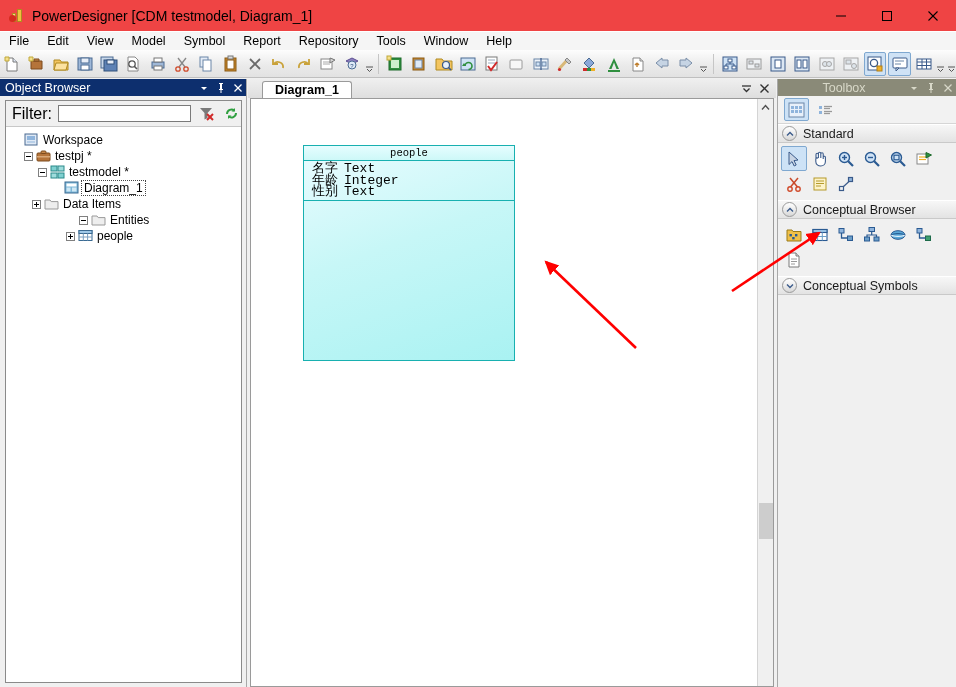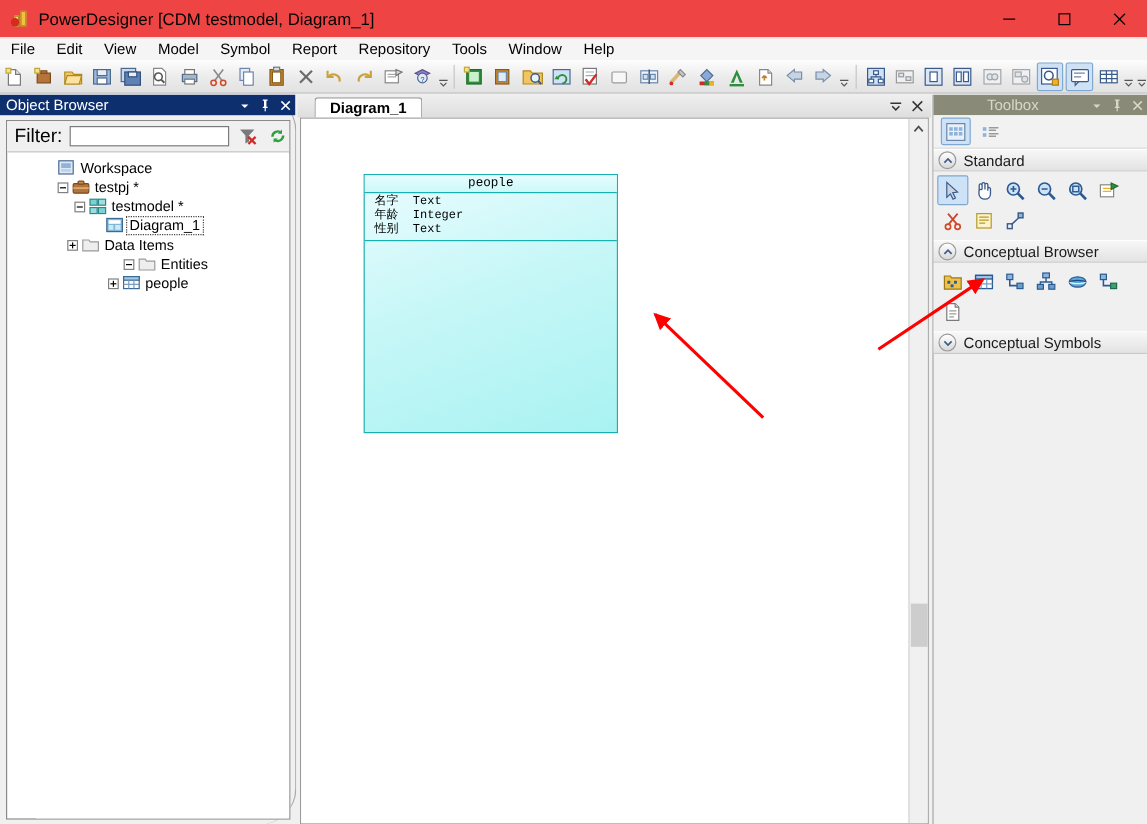--- a/index.html
+++ b/index.html
@@ -50,36 +50,35 @@
   .tb-btn { width: 24px; height: 24px; margin: 0 1px; display: flex; align-items: center; justify-content: center; border: 1px solid transparent; border-radius: 2px; }
   .tb-btn.active { background: #cfe2f5; border-color: #7fa8d0; }
   .tb-sep { width: 1px; height: 20px; background: #c6c6c6; margin: 0 4px; }
   .tb-overflow { width: 11px; height: 22px; display: flex; align-items: flex-end; justify-content: center; padding-bottom: 2px; color: #555; font-size: 9px; }
 
   
   .browser {
     position: absolute; left: 0; top: 79px; width: 247px; height: 608px;
     background: #f0f0f0;
     border-right: 1px solid #a8a8a8;
-    border-radius: 30px;
   }
   .panel-title {
     height: 17px; background: #0d2f6e; color: #ffffff;
     display: flex; align-items: center; font-size: 12.5px; padding-left: 5px;
   }
   .panel-title.inactive { background: #8a8a78; color: #d8d8c8; }
   .panel-title .ptitle { flex: 1; }
   .panel-ctl { width: 17px; height: 16px; display: flex; align-items: center; justify-content: center; }
   .browser-body { position: absolute; left: 5px; top: 21px; width: 237px; bottom: 4px; background: #ffffff; border: 1px solid #8a8a8a; }
   .filter-row { height: 26px; display: flex; align-items: center; padding-left: 6px; background: #f0f0f0; border-bottom: 1px solid #c8c8c8; }
   .filter-label { font-size: 16px; margin-right: 6px; }
   .filter-input { width: 133px; height: 17px; border: 1px solid #7a7a7a; background: #fff; font-size: 11px; padding: 0 2px; outline: none; font-family: "Liberation Sans", sans-serif; }
   .filter-btn { width: 22px; height: 20px; display: flex; align-items: center; justify-content: center; margin-left: 5px; }
 
-  .tree { position: absolute; left: 0; top: 27px; right: 0; bottom: 0; overflow: hidden; padding-top: 4px; background: #fff; margin-left: 24px; }
+  .tree { position: absolute; left: 0; top: 27px; right: 0; bottom: 0; overflow: hidden; padding-top: 4px; background: #fff; }
   .trow { height: 16px; display: flex; align-items: center; font-size: 12px; white-space: nowrap; }
   .texp { width: 9px; height: 9px; border: 1px solid #808080; background: #fff; position: relative; flex: none; }
   .texp::before { content: ""; position: absolute; left: 1px; top: 3px; width: 5px; height: 1px; background: #000; }
   .texp.plus::after { content: ""; position: absolute; left: 3px; top: 1px; width: 1px; height: 5px; background: #000; }
   .tspace { width: 9px; flex: none; }
   .tico { width: 16px; height: 14px; margin: 0 3px 0 3px; flex: none; position: relative; }
   .tlabel { color: #000; }
   .tlabel.selected { border: 1px dotted #444; padding: 0 2px; margin-left: -2px; }
 
   
@@ -112,21 +111,21 @@
   }
   .entity-title {
     height: 15px; border-bottom: 1px solid #18b0b0;
     display: flex; align-items: center; justify-content: center;
     font-family: "Liberation Mono", monospace; font-size: 10.5px; color: #000;
     background: linear-gradient(#e6fdff, #cdf8f8);
   }
   .entity-attrs {
     border-bottom: 1px solid #18b0b0;
     padding: 2px 0 2px 8px;
-    font-family: "Liberation Mono", monospace; font-size: 10px; line-height: 11.5px;
+    font-family: "Liberation Mono", monospace; font-size: 13px; line-height: 11.5px;
   }
   .attr-row { display: flex; }
   .attr-name { width: 32px; flex: none; }
   .attr-type { }
 
   .annotation { position: absolute; left: 0; top: 0; width: 956px; height: 687px; pointer-events: none; }
 
   
   .toolbox {
     position: absolute; left: 777px; top: 79px; width: 179px; height: 608px;

